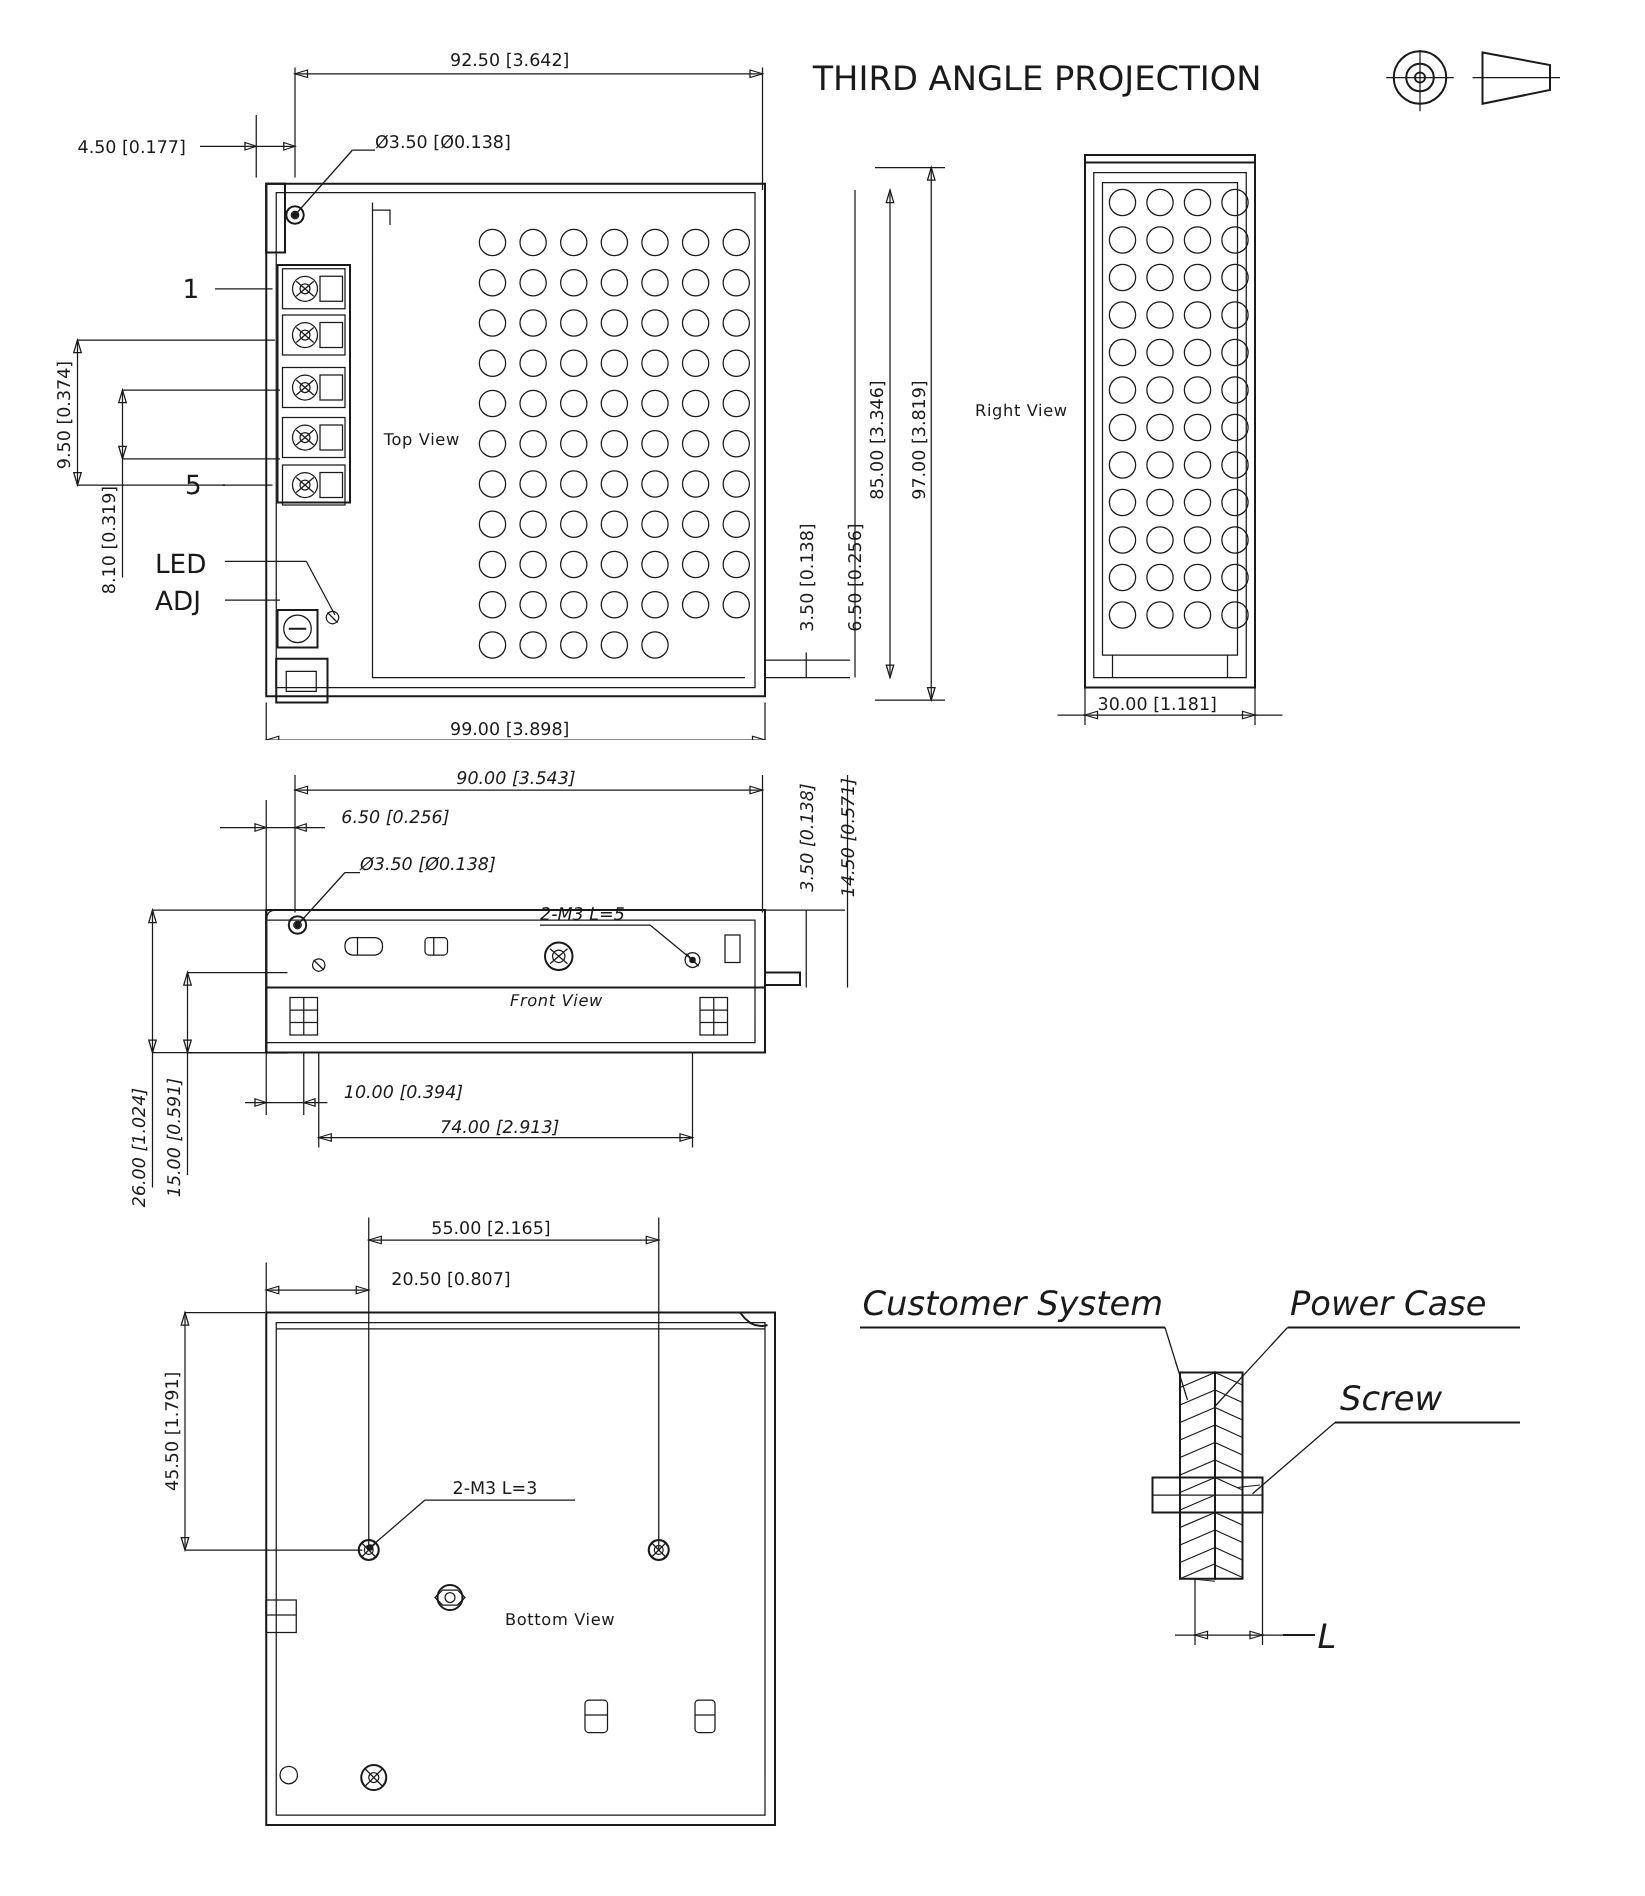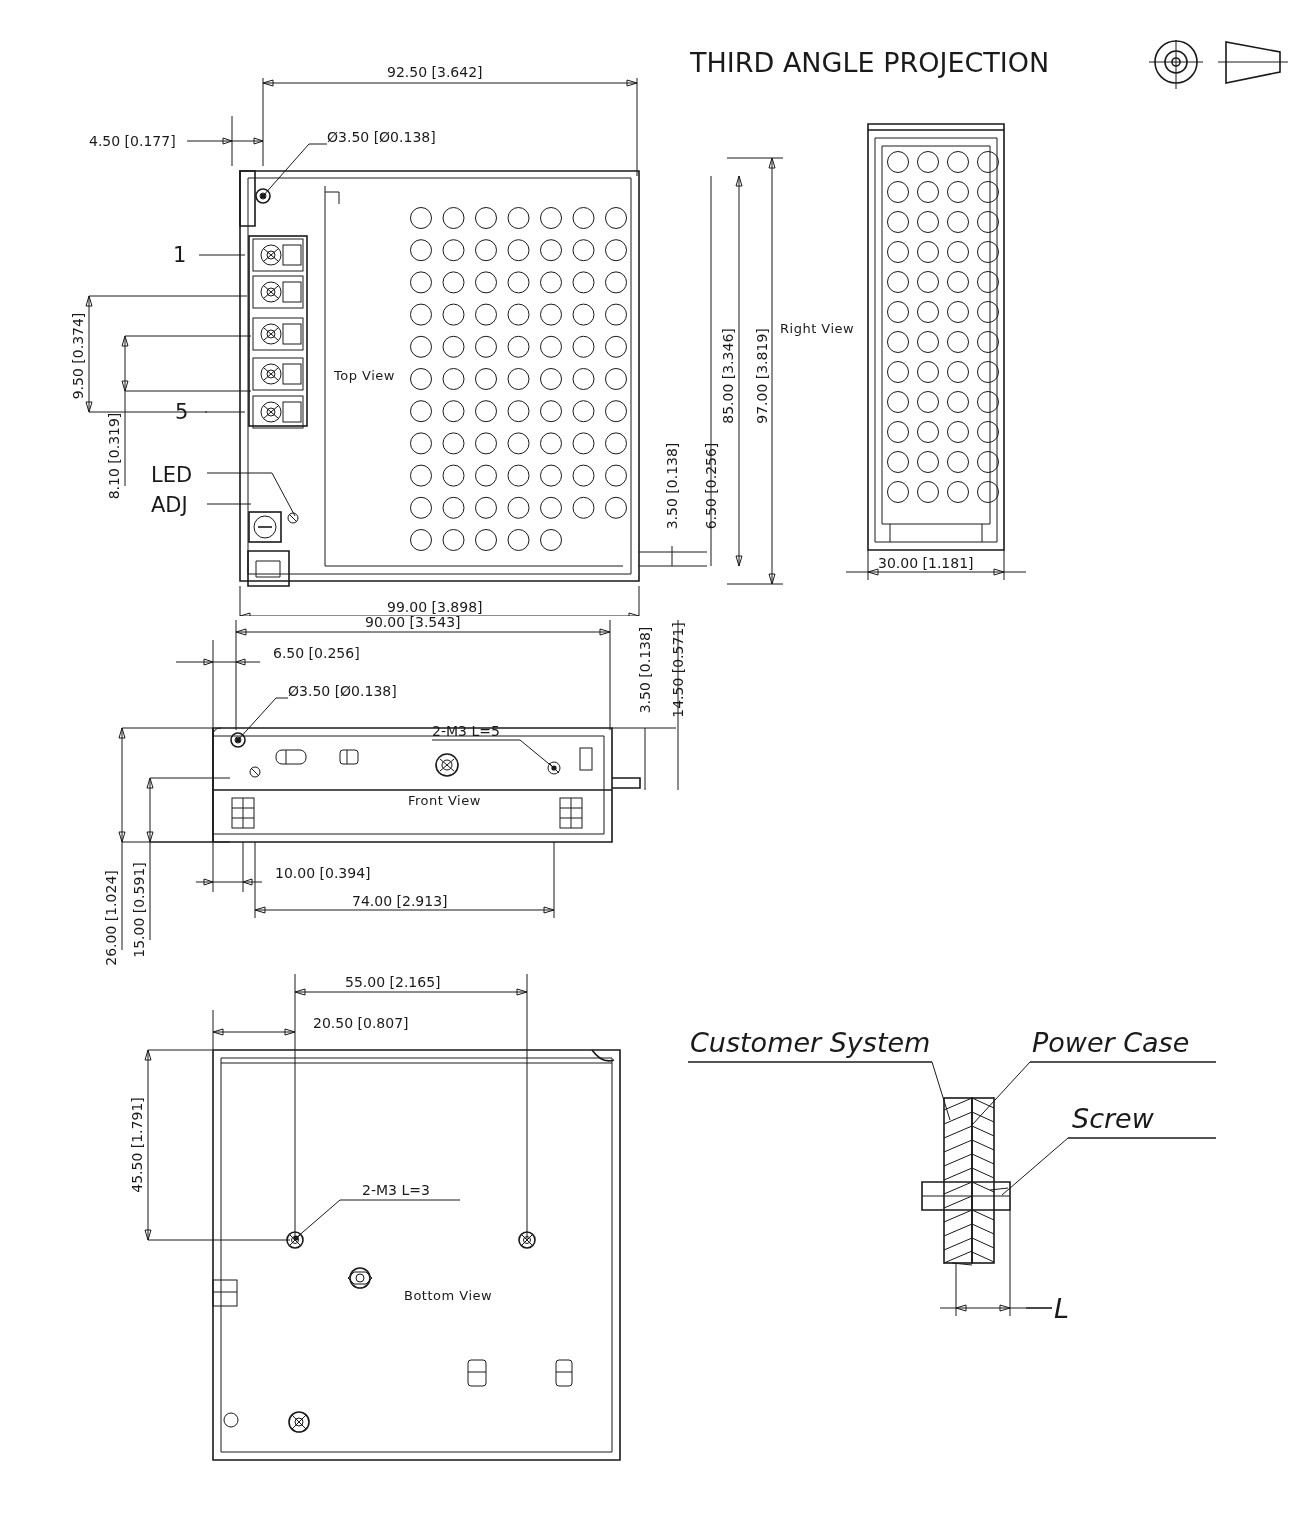--- a/index.html
+++ b/index.html
@@ -18,40 +18,40 @@
   .biglbl{font-family:"DejaVu Sans", sans-serif;font-size:21px;fill:#1a1a1a;}
   .titlelbl{font-family:"DejaVu Sans", sans-serif;font-size:27px;fill:#1a1a1a;}
   .ln{stroke:#1a1a1a;fill:none;}
   .thin{stroke-width:1;}
   .med{stroke-width:1.6;}
   .hatch{stroke:#1a1a1a;stroke-width:1;}
 </style>
 </head>
 <body>
 
-<div class="abs" style="left:690px;top:40px;">
+<div class="abs" style="left:650px;top:40px;">
   <svg width="610" height="70" viewBox="0 0 610 70">
     <text class="titlelbl" x="0" y="32" id="t-title">THIRD ANGLE PROJECTION</text>
 
     <g>
       <circle class="ln med" cx="486" cy="22" r="21"></circle>
       <circle class="ln med" cx="486" cy="22" r="11"></circle>
       <circle class="ln med" cx="486" cy="22" r="4"></circle>
       <line class="ln thin" x1="459" y1="22" x2="513" y2="22"></line>
       <line class="ln thin" x1="486" y1="-4" x2="486" y2="49"></line>
     </g>
 
     <g>
       <path class="ln med" d="M536 2 L536 43 L590 32 L590 12 Z"></path>
       <line class="ln thin" x1="528" y1="22" x2="598" y2="22"></line>
     </g>
   </svg>
 </div>
 
-<div class="abs" style="left:0px;top:46px;padding-left:27px;">
+<div class="abs" style="left:0px;top:22px;">
 <svg width="790" height="570" viewBox="0 0 790 570">
 
   <g>
     <line class="ln thin" x1="236" y1="32" x2="236" y2="120"></line>
     <line class="ln thin" x1="610" y1="32" x2="610" y2="130"></line>
     <line class="ln thin" x1="236" y1="37" x2="610" y2="37"></line>
     <path class="ln thin" d="M236 37 l10 -3 l0 6 z" fill="#1a1a1a"></path>
     <path class="ln thin" d="M610 37 l-10 -3 l0 6 z" fill="#1a1a1a"></path>
     <text class="dimtxt" x="360" y="31">92.50 [3.642]</text>
   </g>
@@ -356,21 +356,21 @@
     <line class="ln thin" x1="96" y1="450" x2="96" y2="480"></line>
     <line class="ln thin" x1="232" y1="450" x2="232" y2="480"></line>
     <line class="ln thin" x1="74" y1="472" x2="254" y2="472"></line>
     <path class="ln thin" d="M96 472 l10 -3 l0 6 z" fill="#1a1a1a"></path>
     <path class="ln thin" d="M232 472 l-10 -3 l0 6 z" fill="#1a1a1a"></path>
     <text class="dimtxt" x="106" y="468">30.00 [1.181]</text>
   </g>
 </svg>
 </div>
 
-<div class="abs" style="left:0px;top:610px;">
+<div class="abs" style="left:0px;top:610px;font-style:italic;">
 <svg width="760" height="370" viewBox="0 0 760 370">
 
   <g>
     <line class="ln thin" x1="236" y1="10" x2="236" y2="120"></line>
     <line class="ln thin" x1="610" y1="10" x2="610" y2="120"></line>
     <line class="ln thin" x1="236" y1="22" x2="610" y2="22"></line>
     <path class="ln thin" d="M236 22 l10 -3 l0 6 z" fill="#1a1a1a"></path>
     <path class="ln thin" d="M610 22 l-10 -3 l0 6 z" fill="#1a1a1a"></path>
     <text class="dimtxt" x="365" y="17">90.00 [3.543]</text>
   </g>

